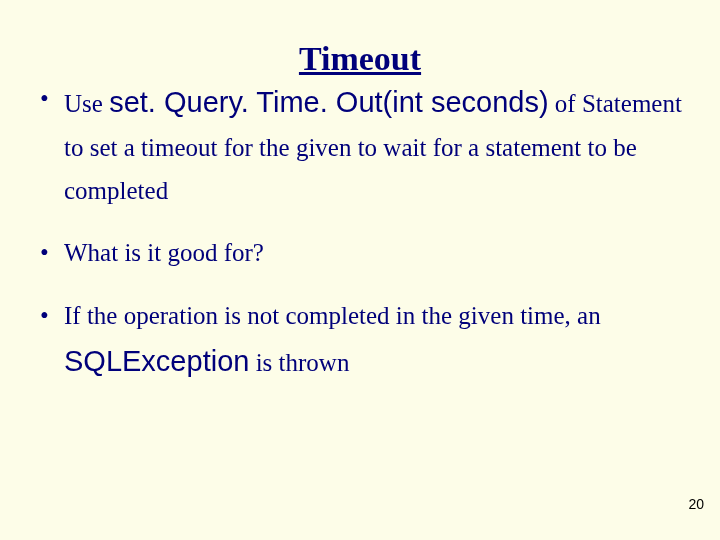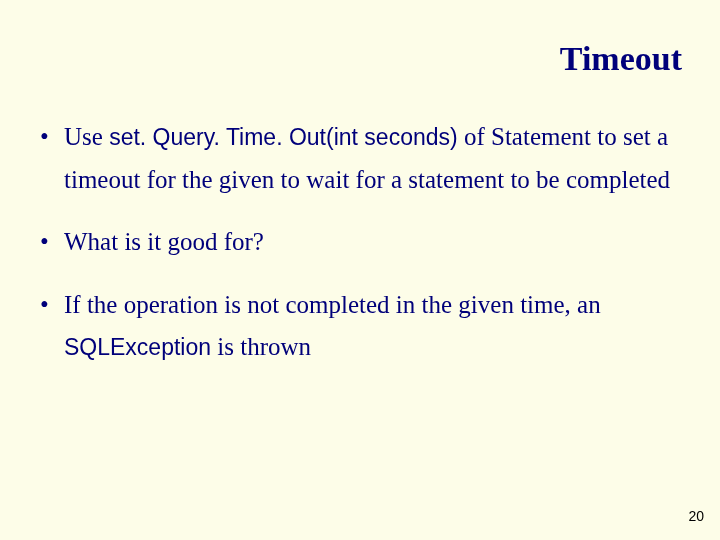--- a/index.html
+++ b/index.html
@@ -11,24 +11,24 @@
   }
   body {
     background: #fdfde8;
     font-family: "Times New Roman", Times, serif;
     color: #00007a;
     position: relative;
     box-sizing: border-box;
     padding: 40px 38px 0 38px;
   }
   .title {
-    text-align: right;
+    text-align: center;
     font-size: 34px;
     font-weight: bold;
-    margin-bottom: 38px;
+    text-decoration: underline;
   }
   ul {
     list-style: none;
     padding: 0;
     margin: 0;
   }
   li {
     position: relative;
     padding-left: 26px;
     font-size: 25px;
@@ -37,26 +37,26 @@
   }
   li::before {
     content: "•";
     position: absolute;
     left: 2px;
     top: 0;
     font-size: 25px;
   }
   .code {
     font-family: Arial, Helvetica, sans-serif;
-    font-size: 23px;
+    font-size: 29px;
   }
   .pagenum {
     position: absolute;
     right: 16px;
-    bottom: 16px;
+    bottom: 28px;
     font-size: 14px;
     color: #000;
     font-family: Arial, Helvetica, sans-serif;
   }
 </style>
 </head>
 <body>
 
 <div class="title">Timeout</div>
 

